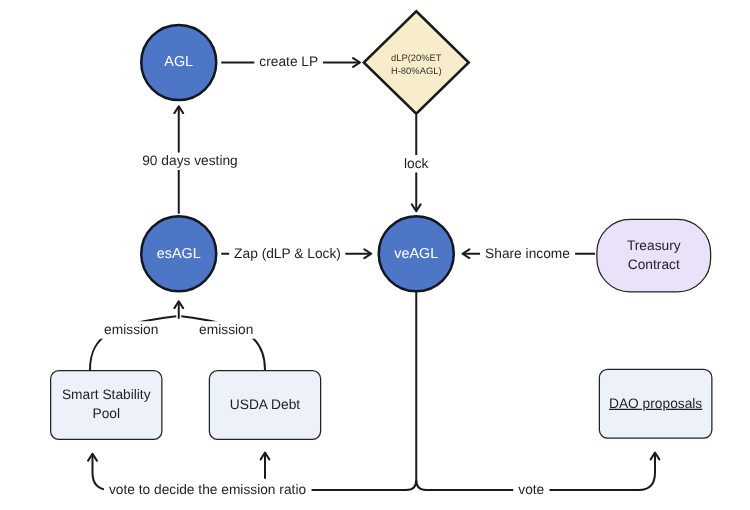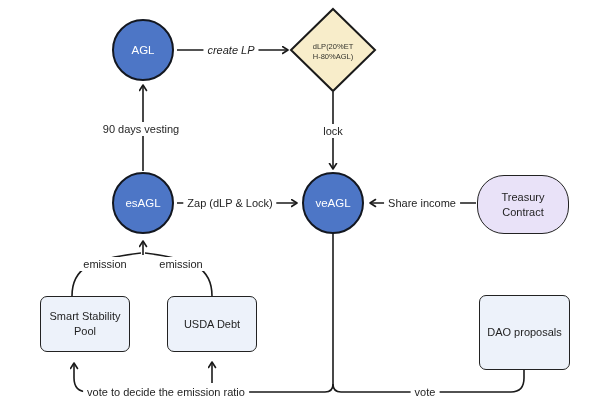--- a/index.html
+++ b/index.html
@@ -79,26 +79,26 @@
 
   <div class="node roundbox" style="left:40px;top:296px;width:90px;height:56px;">
     <div>Smart Stability</div>
     <div>Pool</div>
   </div>
 
   <div class="node roundbox" style="left:167px;top:296px;width:90px;height:56px;">
     <span>USDA Debt</span>
   </div>
 
-  <div class="node roundbox" style="left:479px;top:295px;width:91px;height:75px;">
+  <div class="node roundbox" style="left:479px;top:295px;width:91px;height:56px;text-decoration:underline;">
     <span>DAO proposals</span>
   </div>
 
-  <div class="edge-label" style="left:231px;top:50px;font-style:italic;">create LP</div>
-  <div class="edge-label" style="left:141px;top:129px;">90 days vesting</div>
+  <div class="edge-label" style="left:231px;top:50px;">create LP</div>
+  <div class="edge-label" style="left:152px;top:129px;">90 days vesting</div>
   <div class="edge-label" style="left:333px;top:131px;">lock</div>
   <div class="edge-label" style="left:230px;top:203px;">Zap (dLP &amp; Lock)</div>
   <div class="edge-label" style="left:422px;top:203px;">Share income</div>
   <div class="edge-label" style="left:105px;top:264px;">emission</div>
   <div class="edge-label" style="left:181px;top:264px;">emission</div>
   <div class="edge-label" style="left:166px;top:392px;text-align:right;">vote to decide the emission ratio</div>
   <div class="edge-label" style="left:425px;top:392px;">vote</div>
 
 </div>
 

